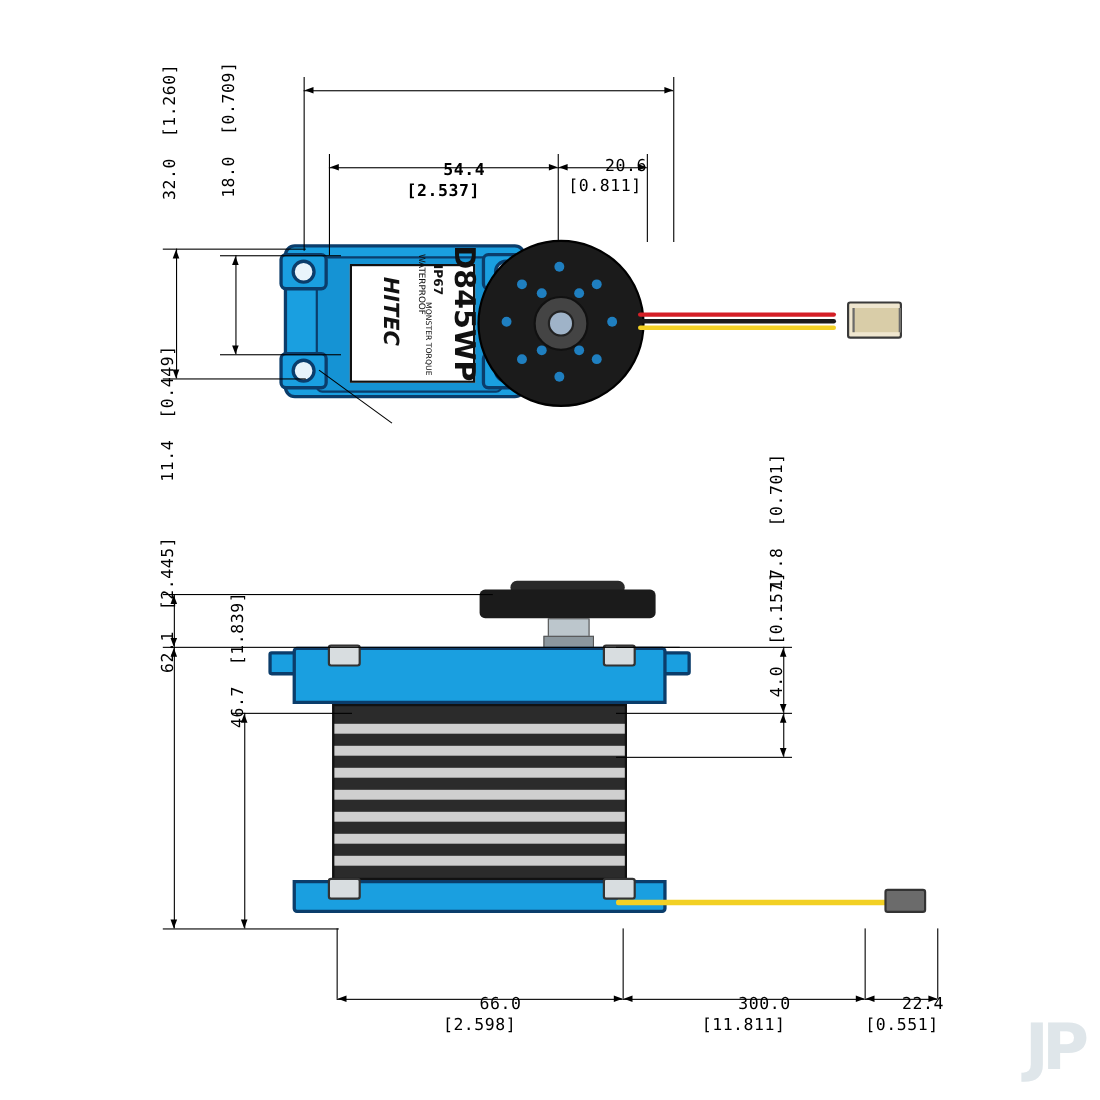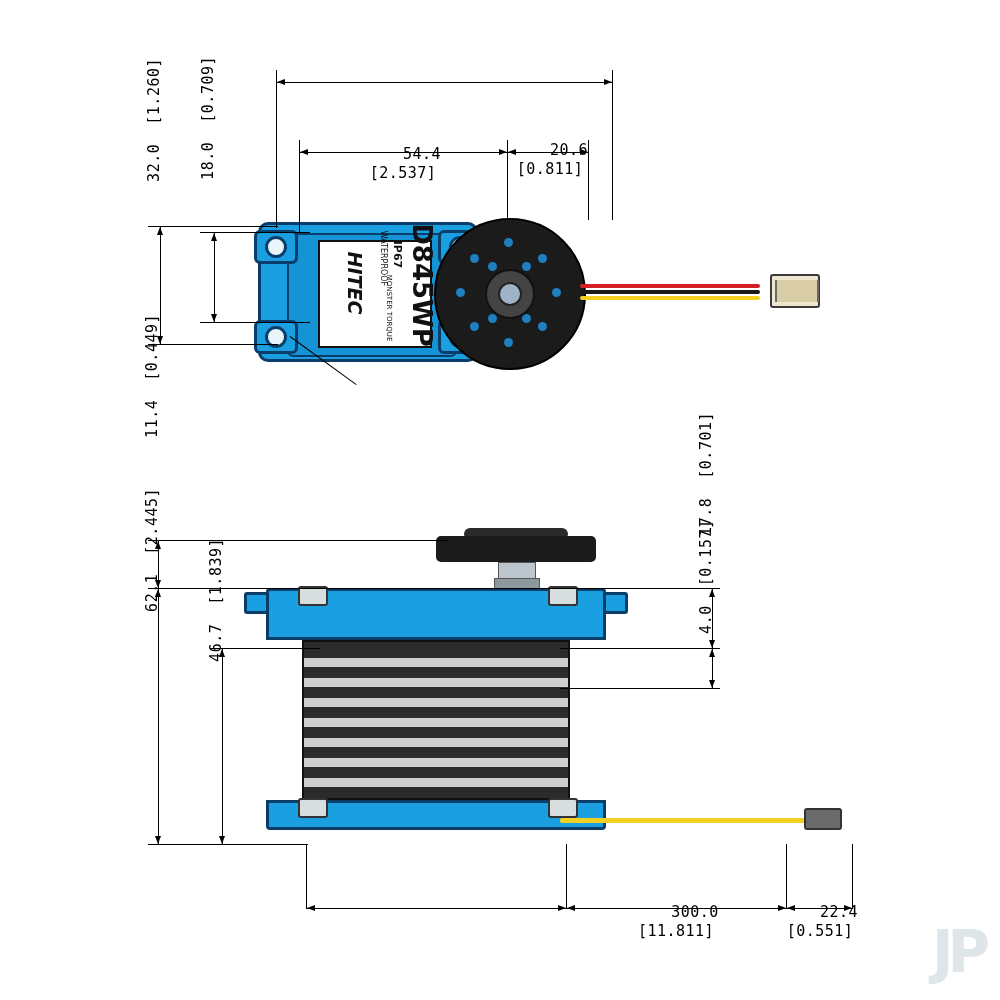--- a/index.html
+++ b/index.html
@@ -107,21 +107,21 @@
   <div class="ln vline" style="left:612px;top:70px;height:150px;"></div>
   <div class="ln hline" style="left:276px;top:82px;width:336px;"></div>
   <div class="ah ah-l" style="left:277px;top:79px;"></div>
   <div class="ah ah-r" style="left:604px;top:79px;"></div>
 
   <div class="ln vline" style="left:299px;top:140px;height:92px;"></div>
   <div class="ln vline" style="left:507px;top:140px;height:80px;"></div>
   <div class="ln hline" style="left:299px;top:152px;width:208px;"></div>
   <div class="ah ah-l" style="left:300px;top:149px;"></div>
   <div class="ah ah-r" style="left:499px;top:149px;"></div>
-  <div class="dim center" style="left:333px;top:126px;width:140px;">
+  <div class="dim center" style="left:333px;top:126px;width:140px;font-weight:bold;">
     <span>54.4</span><br><span>[2.537]</span>
   </div>
 
   <div class="ln vline" style="left:588px;top:140px;height:80px;"></div>
   <div class="ln hline" style="left:507px;top:152px;width:81px;"></div>
   <div class="ah ah-l" style="left:508px;top:149px;"></div>
   <div class="ah ah-r" style="left:580px;top:149px;"></div>
   <div class="dim center" style="left:508px;top:122px;width:84px;">
     <span>20.6</span><br><span>[0.811]</span>
   </div>
@@ -218,20 +218,23 @@
   <div class="ah ah-d" style="left:709px;top:680px;"></div>
   <div class="dim" style="left:678px;top:672px;width:110px;transform:rotate(-90deg);transform-origin:left top;text-align:center;">
     <span>4.0</span>  <span>[0.157]</span>
   </div>
 
   <div class="ln vline" style="left:306px;top:844px;height:64px;"></div>
   <div class="ln vline" style="left:566px;top:844px;height:64px;"></div>
   <div class="ln hline" style="left:306px;top:908px;width:260px;"></div>
   <div class="ah ah-l" style="left:307px;top:905px;"></div>
   <div class="ah ah-r" style="left:558px;top:905px;"></div>
+  <div class="dim center" style="left:356px;top:884px;width:160px;">
+    <span>66.0</span><br><span>[2.598]</span>
+  </div>
 
   <div class="ln vline" style="left:786px;top:844px;height:64px;"></div>
   <div class="ln hline" style="left:566px;top:908px;width:220px;"></div>
   <div class="ah ah-l" style="left:567px;top:905px;"></div>
   <div class="ah ah-r" style="left:778px;top:905px;"></div>
   <div class="dim center" style="left:596px;top:884px;width:160px;">
     <span>300.0</span><br><span>[11.811]</span>
   </div>
 
   <div class="ln vline" style="left:852px;top:844px;height:64px;"></div>

